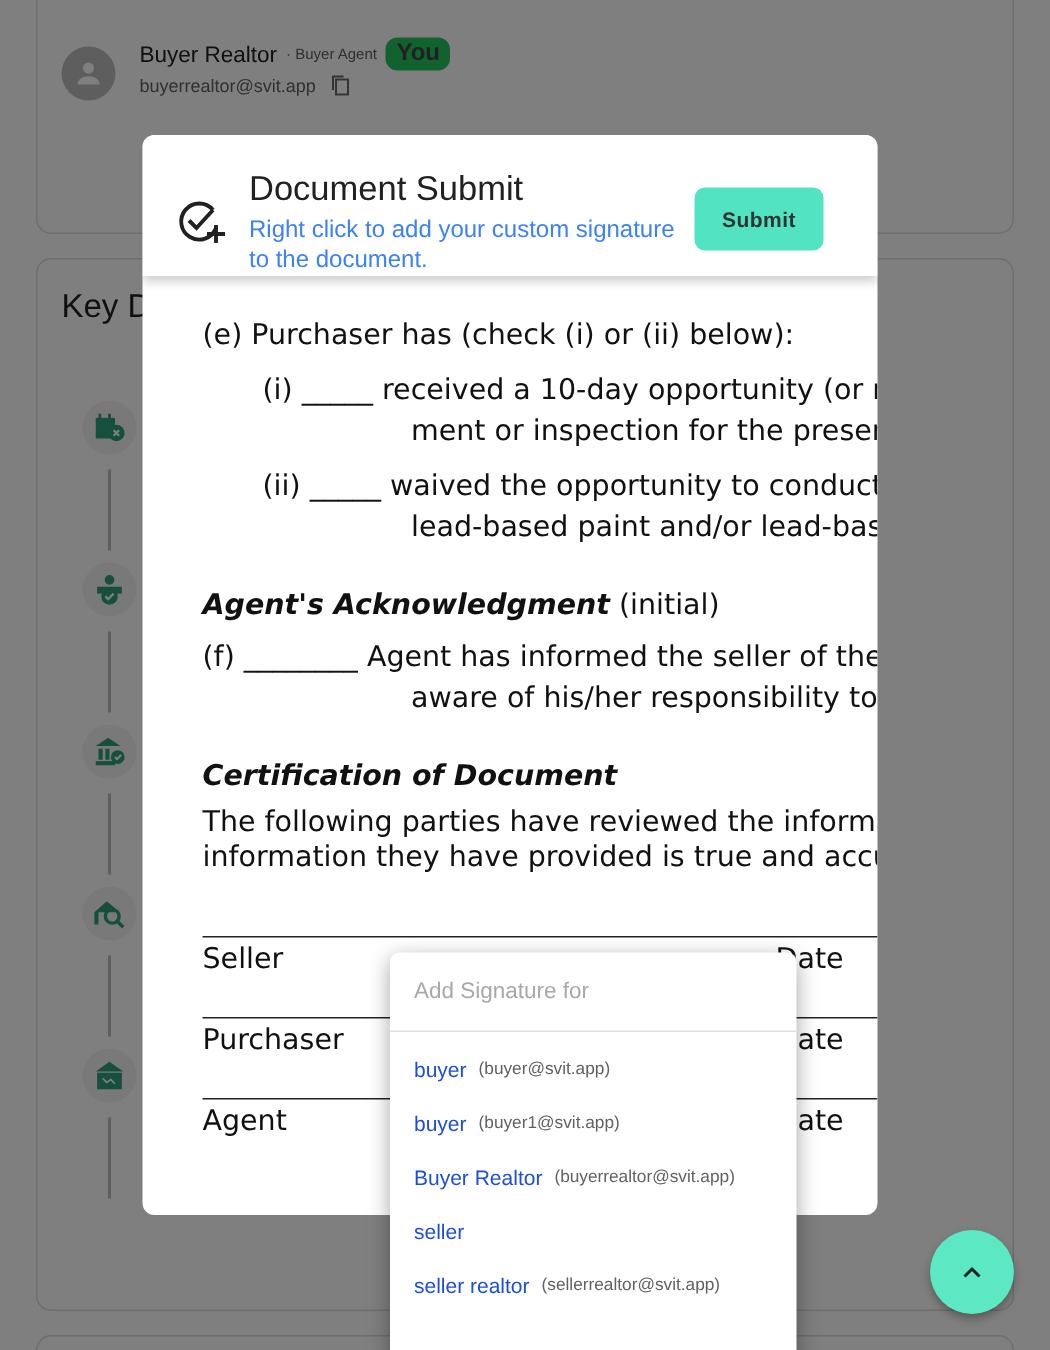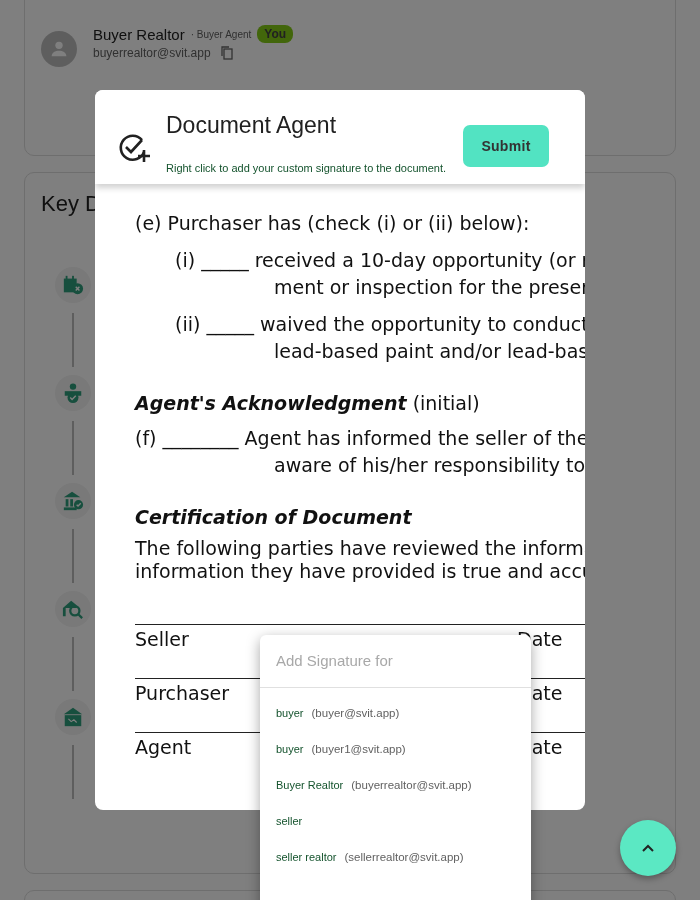--- a/index.html
+++ b/index.html
@@ -13,21 +13,21 @@
   .card-dates { top: 172px; height: 702px; }
   .card-next { top: 890px; height: 40px; }
 
   .participant { position: absolute; left: 16px; display: flex; align-items: flex-start; }
   .avatar { width: 36px; height: 36px; border-radius: 50%; background: #bdbdbd; display: flex; align-items: center; justify-content: center; }
   .avatar svg { width: 22px; height: 22px; }
   .p-info { margin-left: 16px; }
   .p-name-row { display: flex; align-items: center; gap: 6px; }
   .p-name { font-size: 15px; color: #212121; }
   .p-role { font-size: 10px; color: #616161; }
-  .p-you { font-size: 12px; font-weight: bold; color: #424242; background: #84cc16; border-radius: 8px; padding: 2px 7px; }
+  .p-you { font-size: 16px; font-weight: bold; color: #424242; background: #22c55e; border-radius: 8px; padding: 2px 7px; }
   .p-email-row { display: flex; align-items: center; gap: 10px; margin-top: 3px; }
   .p-email { font-size: 12px; color: #616161; }
   .copy-icon { width: 12px; height: 14px; }
 
   .section-title { position: absolute; left: 16px; top: 18px; font-size: 22px; color: #212121; }
   .timeline { position: absolute; left: 30px; top: 94px; }
   .tl-item { position: relative; height: 108px; }
   .tl-icon { width: 36px; height: 36px; border-radius: 50%; background: #f2f2f2; display: flex; align-items: center; justify-content: center; }
   .tl-icon svg { width: 22px; height: 22px; }
   .tl-line { position: absolute; left: 17px; top: 46px; width: 2px; height: 54px; background: #bdbdbd; }
@@ -35,35 +35,35 @@
   .overlay { position: absolute; inset: 0; background: rgba(0,0,0,0.5); }
 
   .fab { position: absolute; left: 620px; top: 820px; width: 56px; height: 56px; border-radius: 50%; background: #5be8c3; box-shadow: 0 3px 6px rgba(0,0,0,0.3); display: flex; align-items: center; justify-content: center; z-index: 1; }
   .fab svg { width: 18px; height: 18px; }
 
   
   .dialog { position: absolute; left: 95px; top: 90px; width: 490px; height: 720px; background: #fff; border-radius: 8px; overflow: hidden; z-index: 2; }
   .dlg-header { position: relative; height: 94px; background: #fff; box-shadow: 0 4px 6px rgba(0,0,0,0.18); z-index: 2; }
   .dlg-icon { position: absolute; left: 22px; top: 40px; width: 34px; height: 34px; }
   .dlg-title { position: absolute; left: 71px; top: 22px; font-size: 23px; color: #212121; }
-  .dlg-subtitle { position: absolute; left: 71px; top: 68px; width: 300px; font-size: 11px; line-height: 20px; color: #14532d; }
+  .dlg-subtitle { position: absolute; left: 71px; top: 54px; width: 300px; font-size: 16px; line-height: 20px; color: #3b82f6; }
   .submit-btn { position: absolute; left: 368px; top: 35px; width: 86px; height: 42px; border-radius: 7px; background: #52e3c2; color: #333; font-size: 14px; font-weight: bold; border: none; display: flex; align-items: center; justify-content: center; letter-spacing: 0.3px; }
 
   .doc { position: absolute; left: 0; top: 94px; width: 490px; height: 626px; overflow: hidden; font-family: "DejaVu Sans", sans-serif; color: #111; }
   .doc-line { position: absolute; white-space: nowrap; font-size: 19px; }
   .doc-head { font-weight: bold; font-size: 19px; font-style: italic; }
   .doc-head-light { font-weight: normal; }
   .sig-rule { position: absolute; left: 40px; width: 460px; height: 1px; background: #222; }
 
   
   .menu { position: absolute; left: 260px; top: 635px; width: 271px; height: 320px; background: #fff; border-radius: 6px; box-shadow: 0 4px 14px rgba(0,0,0,0.35); z-index: 3; }
   .menu-header { height: 53px; border-bottom: 1px solid #e0e0e0; padding: 17px 16px; font-size: 15px; color: #a8a8a8; }
   .menu-list { padding-top: 7px; }
   .menu-item { height: 36px; display: flex; align-items: center; padding: 0 16px; cursor: pointer; white-space: nowrap; }
-  .menu-name { font-size: 11px; color: #14532d; }
+  .menu-name { font-size: 14px; color: #1d4ed8; }
   .menu-email { font-size: 11.5px; color: #616161; margin-left: 8px; }
 </style>
 </head>
 <body>
 
 <div class="page">
 
   <div class="card card-participants">
 
     <div class="participant" style="top:70px;">
@@ -163,21 +163,21 @@
     </svg>
 </div>
 
 <div class="dialog">
   <div class="dlg-header">
     <svg class="dlg-icon" viewBox="0 0 34 34">
       <path d="M25 10A12 12 0 1 0 27 22" fill="none" stroke="#212121" stroke-width="2.6"></path>
       <path d="M9 17l5 5 11-12" fill="none" stroke="#212121" stroke-width="2.6"></path>
       <path d="M27 20v12M21 26h12" stroke="#212121" stroke-width="2.6"></path>
     </svg>
-    <div class="dlg-title">Document Agent</div>
+    <div class="dlg-title">Document Submit</div>
     <div class="dlg-subtitle">Right click to add your custom signature to the document.</div>
     <button class="submit-btn">Submit</button>
   </div>
 
   <div class="doc">
 
     <div class="doc-line" style="top:28px; left:40px;">(e)   Purchaser has (check (i) or (ii) below):</div>
     <div class="doc-line" style="top:65px; left:80px;">(i) _____     received a 10-day opportunity (or mutually agreed upon period) to conduct a risk assess-</div>
     <div class="doc-line" style="top:92px; left:179px;">ment or inspection for the presence of lead-based paint and/or lead-based paint hazards; or</div>
     <div class="doc-line" style="top:129px; left:80px;">(ii) _____    waived the opportunity to conduct a risk assessment or inspection for the presence of</div>

